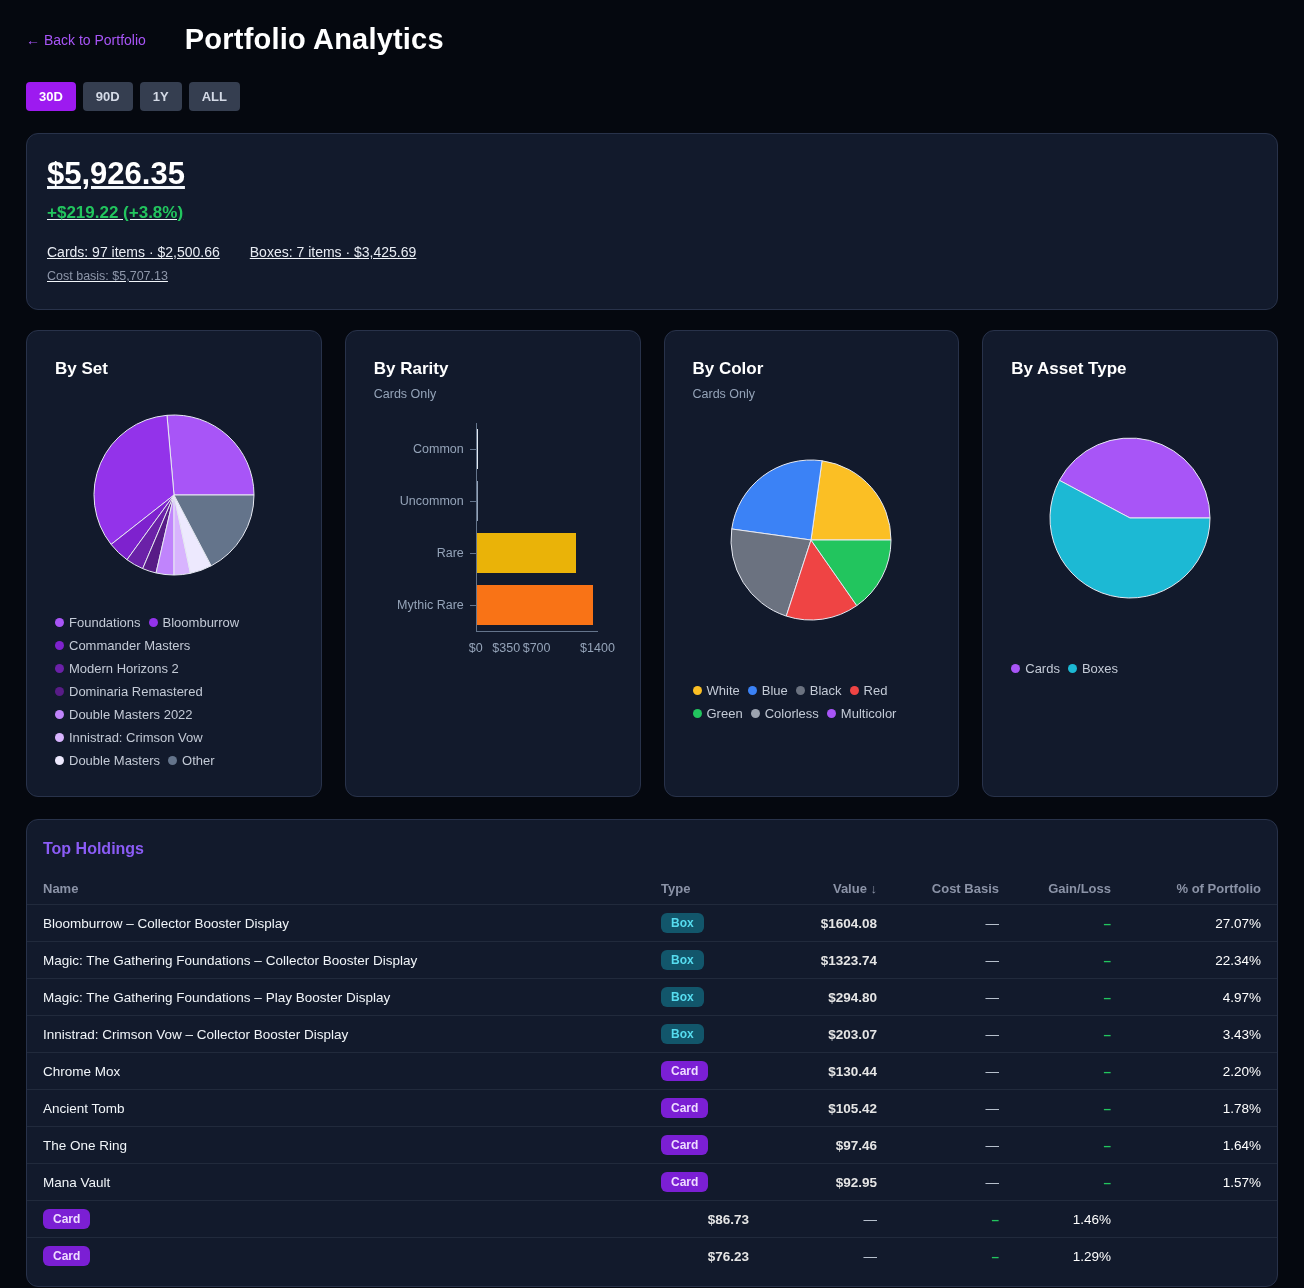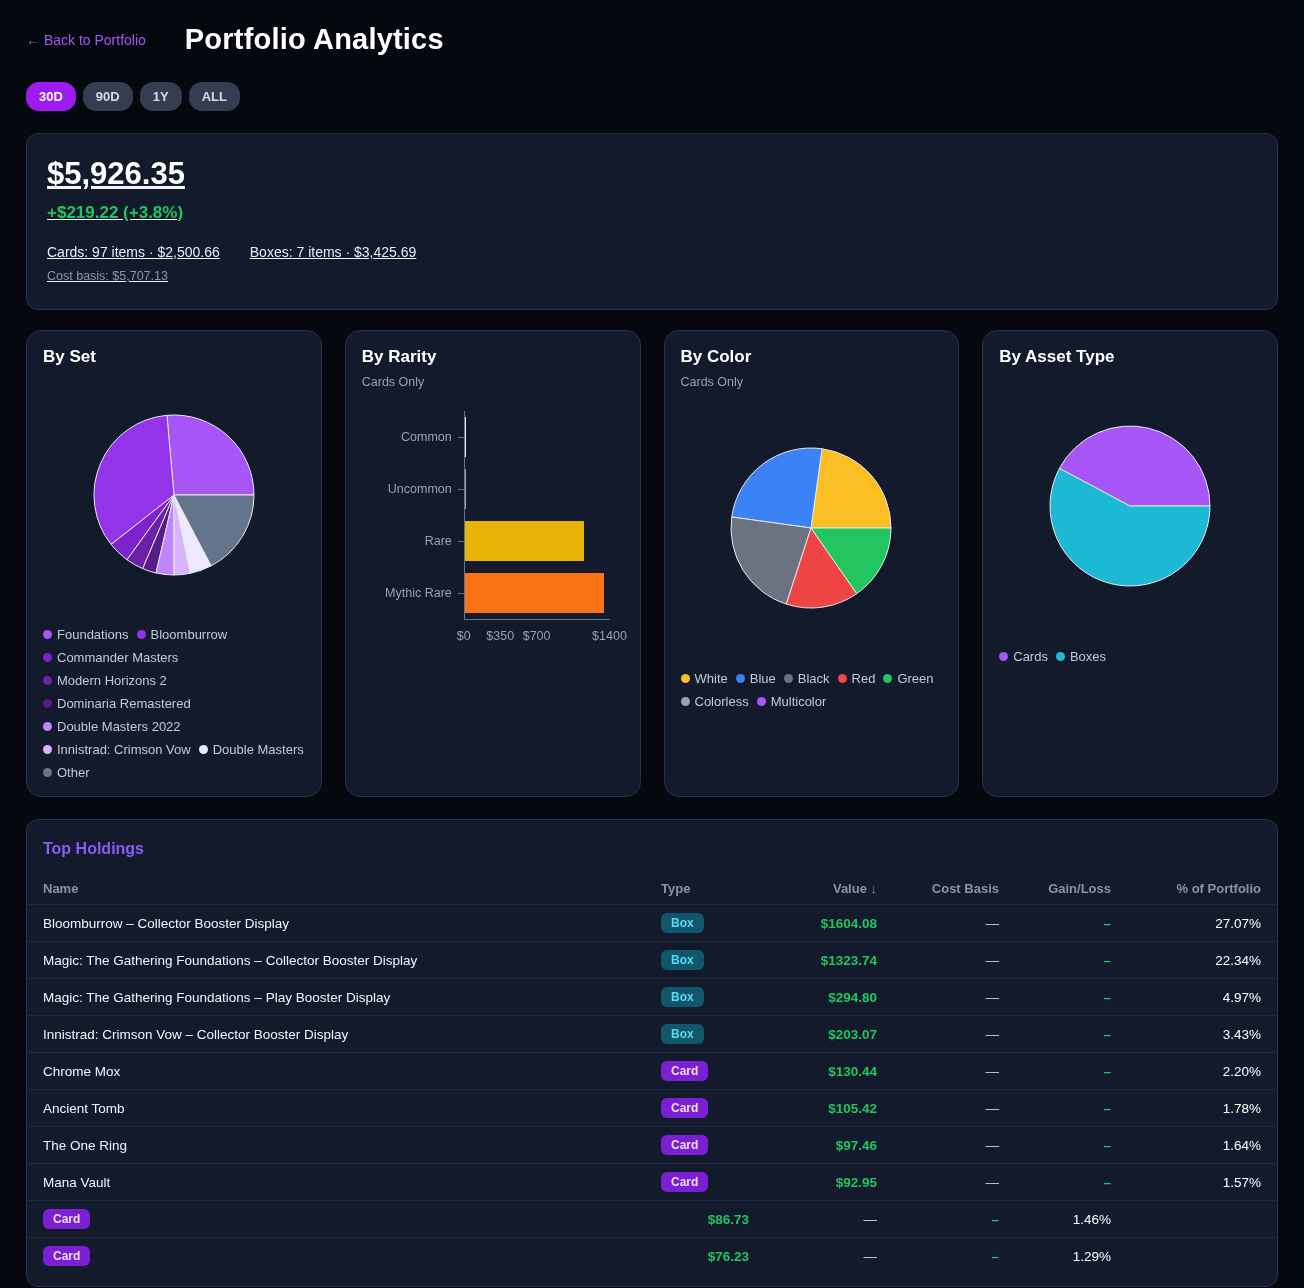--- a/index.html
+++ b/index.html
@@ -14,41 +14,41 @@
   .page { padding:16px 26px 18px; }
 
   
   .header { display:flex; align-items:center; gap:38px; margin-top:6px; }
   .back-link { color:#a855f7; font-size:14px; font-weight:500; text-decoration:none; cursor:pointer; }
   .page-title { margin:1px; font-size:29px; font-weight:700; color:#ffffff; letter-spacing:.2px;text-align:center; }
 
   
   .ranges { display:flex; gap:7px; margin-top:25px; }
   .range-btn {
-    height:29px; padding:0 13px; border:none; border-radius:13px;
+    height:29px; padding:0 13px; border:none; border-radius:4px;
     background:#353e50; color:#d4dae6; font-weight:700; font-size:13px;
     font-family:inherit; cursor:pointer;
   }
   .range-btn.active { background:#9d1af0; color:#fff; }
 
   
   .card {
     background:#121a2c; border:1px solid #28324a; border-radius:12px;
   }
 
   
   .summary { margin-top:22px; padding:22px 20px 26px;text-decoration:underline; }
   .sum-value { font-size:31px; font-weight:700; color:#ffffff; }
   .sum-change { margin-top:11px; font-size:17px; font-weight:700; color:#22c55e; }
   .sum-breakdown { margin-top:21px; font-size:14px; color:#e8ecf3; display:flex; gap:30px; }
   .sum-cost { margin-top:9px; font-size:12.5px; color:#8e97aa; }
 
   
   .charts { display:grid; grid-template-columns:repeat(4,1fr); gap:23px; margin-top:20px; }
-  .chart-card { padding:16px; height:467px; display:flex; flex-direction:column;border-radius:15px; }
+  .chart-card { padding:28px; height:467px; display:flex; flex-direction:column; }
   .chart-title { font-size:17px; font-weight:700; color:#ffffff; }
   .chart-sub { font-size:12.5px; color:#94a3b8; margin-top:8px; }
   .pie-area { height:278px; display:flex; align-items:center; justify-content:center; }
   .legend { display:flex; flex-wrap:wrap; column-gap:8px; row-gap:8px; font-size:13px; color:#c3cad6; margin-top:4px; }
   .legend-item { display:flex; align-items:center; gap:5px; white-space:nowrap; }
   .legend-dot { width:9px; height:9px; border-radius:50%; flex:0 0 auto; }
 
   
   .bar-chart { display:grid; grid-template-columns:102px 1fr; margin-top:22px; margin-right:14px; }
   .bc-label { height:52px; display:flex; align-items:center; justify-content:flex-end; color:#94a3b8; font-size:12.5px; }
@@ -61,21 +61,21 @@
 
   
   .holdings { margin-top:22px; padding:20px 0 12px; }
   .holdings-title { font-size:16px; font-weight:700; color:#8b5cf6; margin:0 16px; }
   .t-grid { display:grid; grid-template-columns:1fr 88px 128px 122px 112px 150px; align-items:center; padding:0 16px; }
   .t-header { height:32px; margin-top:14px; color:#8b93a7; font-weight:700; font-size:13px; }
   .t-header .hcell { cursor:pointer; }
   .t-row { height:37px; border-top:1px solid rgba(148,163,184,.12); font-size:13.5px; cursor:pointer; }
   .num { text-align:right; }
   .c-name { color:#f1f5f9; }
-  .c-value { color:#22c55e; font-weight:600; }
+  .c-value { color:#e5e5e5; font-weight:600; }
   .c-cost { color:#cbd5e1; }
   .c-gain { color:#22c55e; font-weight:700; }
   .c-pct { color:#ffffff; font-weight:500; }
   .badge { display:inline-block; padding:3px 10px; border-radius:6px; font-size:12px; font-weight:600; }
   .badge-box  { background:#12566b; color:#56dcef; }
   .badge-card { background:#7b1fd4; color:#eedcff; }
 </style>
 </head>
 <body>
 

